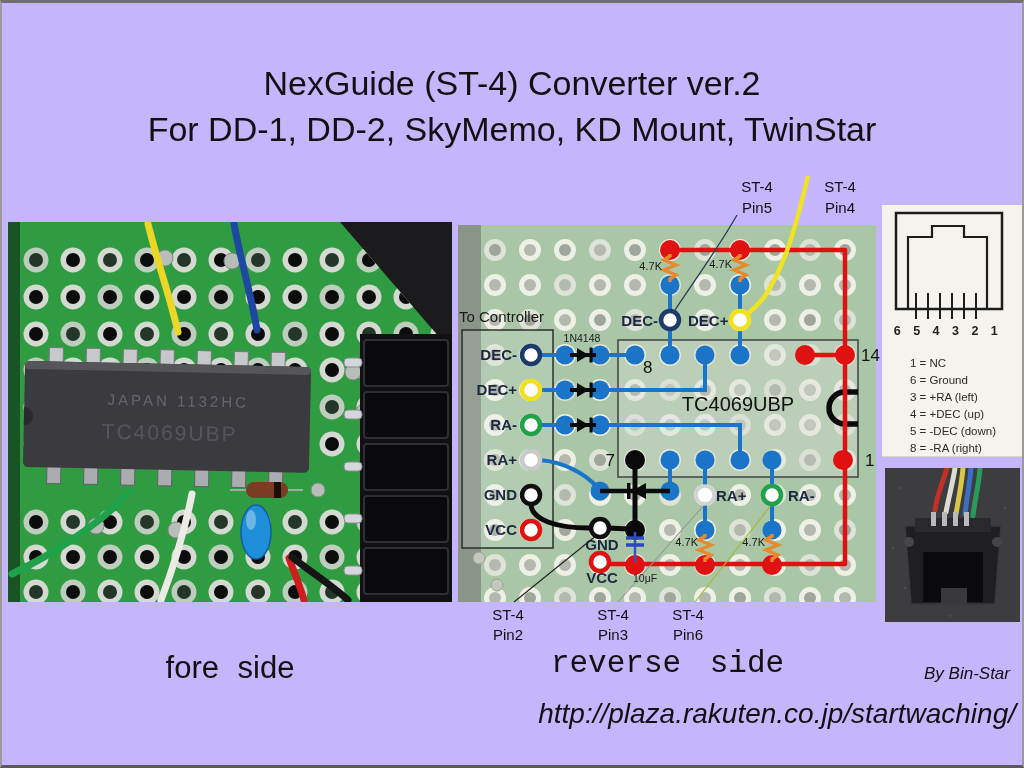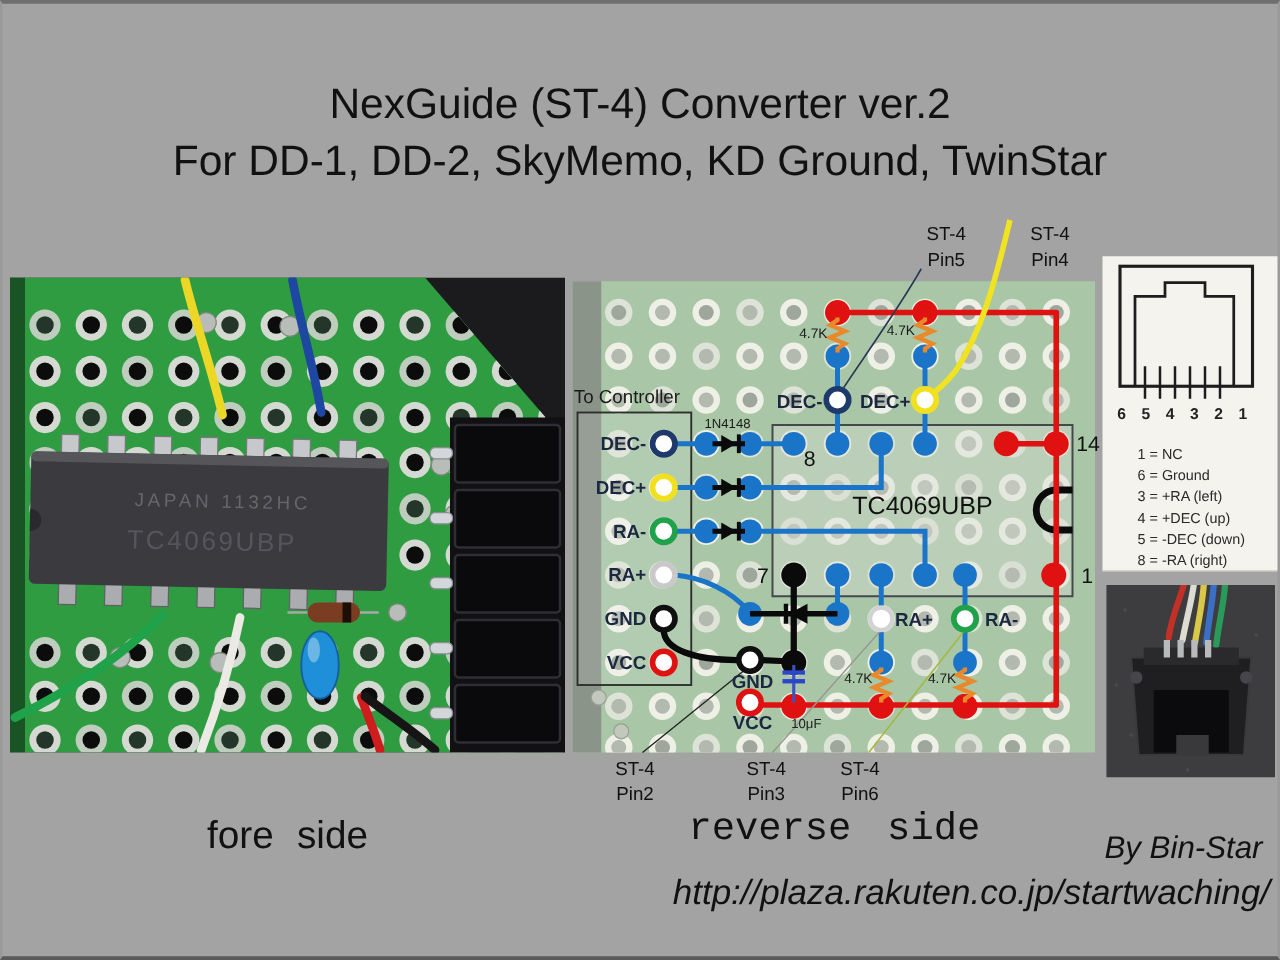--- a/index.html
+++ b/index.html
@@ -1,42 +1,42 @@
 <!DOCTYPE html>
 <html><head>
 <meta charset="utf-8">
 <style>
   html,body{margin:0;padding:0;background:#ffffff;}
-  #stage{position:relative;width:1024px;height:768px;background:#a3a3a3;overflow:hidden;
+  #stage{position:relative;width:1024px;height:768px;background:#c4b5fd;overflow:hidden;
          font-family:"Liberation Sans","DejaVu Sans",sans-serif;}
   #frame{position:absolute;inset:0;border-top:3px solid #6f6f6f;border-bottom:3px solid #5a5a5a;
          border-left:2px solid #9a9a9a;border-right:2px solid #9a9a9a;pointer-events:none;box-sizing:border-box;}
   .title{position:absolute;left:0;right:0;top:60px;text-align:center;color:#111;
          font-size:34px;line-height:46px;letter-spacing:0px;}
   .caption{position:absolute;color:#111;font-size:31px;word-spacing:10px;text-align:center;}
   #cap-fore{left:8px;width:444px;top:650px;}
   #cap-reverse{left:455px;width:425px;top:646px;font-family:Liberation Mono, monospace;}
   .credit{position:absolute;color:#111;font-style:italic;text-align:right;}
-  #credit-by{right:14px;top:664px;font-size:25px;width:400px;}
+  #credit-by{right:14px;top:664px;font-size:17px;width:400px;}
   #credit-url{right:8px;top:698px;font-size:28px;width:700px;}
   svg text{font-family:"Liberation Sans","DejaVu Sans",sans-serif;}
   .photo{position:absolute;}
   #pinout-card{position:absolute;left:882px;top:205px;width:148px;height:252px;
                background:#f5f3ee;border-right:2px solid #c2bfb8;border-bottom:1px solid #d8d5cf;box-sizing:border-box;}
   .legend{margin-top:12px;padding-left:28px;}
   .legend div{font-size:11.5px;font-weight:normal;color:#2a2a2a;line-height:17px;white-space:nowrap;}
 </style>
 </head>
 <body>
 
 <div id="stage">
 
   <div class="title">
     <div>NexGuide (ST-4) Converter ver.2</div>
-    <div>For DD-1, DD-2, SkyMemo, KD Ground, TwinStar</div>
+    <div>For DD-1, DD-2, SkyMemo, KD Mount, TwinStar</div>
   </div>
 
   <svg class="photo" style="left:8px;top:222px" width="444" height="380" viewBox="0 0 444 380">
     <defs>
       <clipPath id="boardclip">
           <path d="M0,0 H332 L444,130 V380 H0 Z"></path>
         </clipPath>
     </defs>
     <rect x="0" y="0" width="444" height="380" fill="#1b1b1d"></rect>
     <path d="M0,0 H332 L444,130 V380 H0 Z" fill="#2f9c42"></path>

